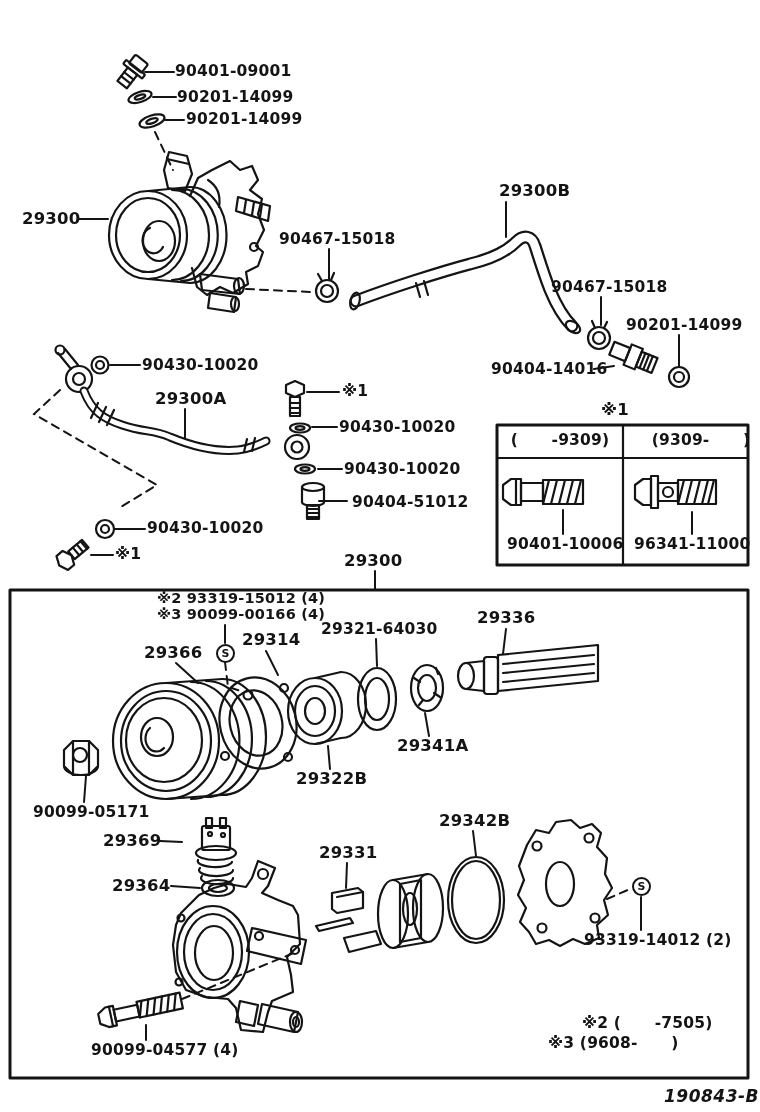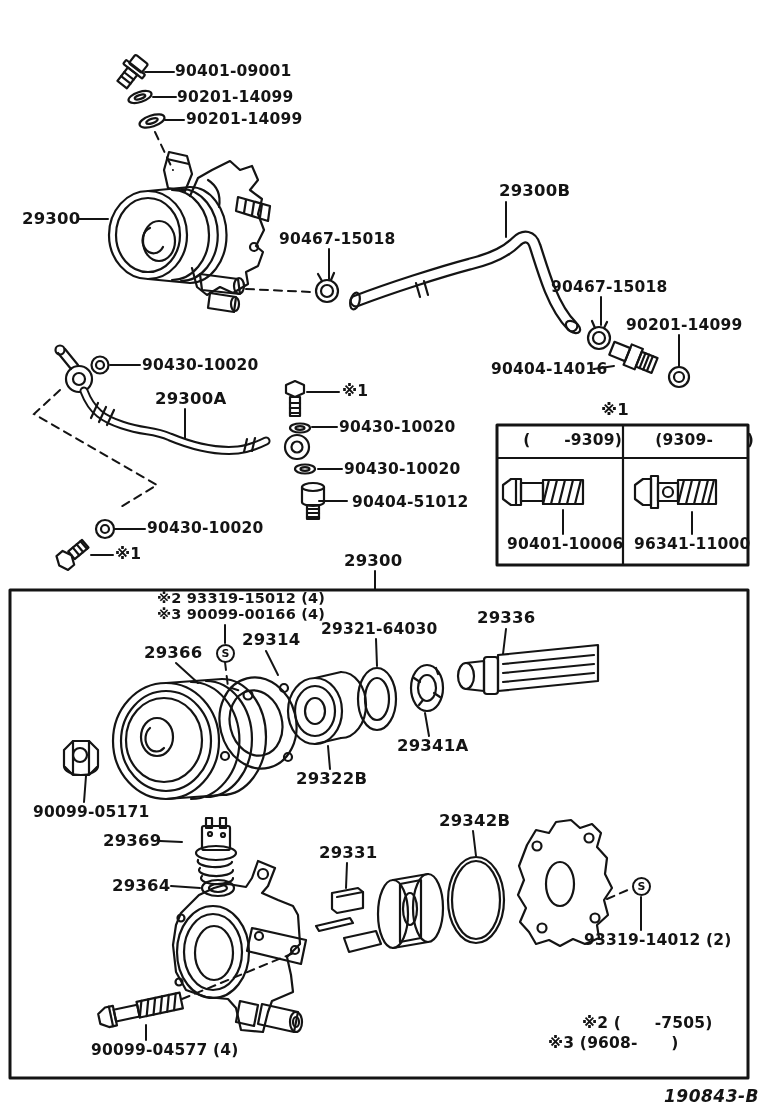--- a/index.html
+++ b/index.html
@@ -4,21 +4,21 @@
 <style>
   html,body{margin:0;padding:0;background:#fff;}
   .stage{position:relative;width:760px;height:1112px;background:#fff;overflow:hidden;
          font-family:"DejaVu Sans",sans-serif;color:#141414;}
   .stage svg{position:absolute;left:0;top:0;}
   .lbl{position:absolute;font-weight:bold;font-size:15.5px;line-height:1.1;
        letter-spacing:.2px;white-space:pre;color:#141414;}
   .lbl.big{font-size:16.5px;}
   .lbl.sm{font-size:14.5px;}
   .lbl.fig{font-size:17px;letter-spacing:.5px;font-style:italic;}
-  .lbl.ctr{text-align:right;}
+  .lbl.ctr{text-align:center;}
   .smark{position:absolute;width:15px;height:15px;border:2px solid #141414;border-radius:50%;
          font:bold 11px/15px "DejaVu Sans",sans-serif;text-align:center;color:#141414;background:#fff;}
   .ln{stroke:#141414;stroke-width:2;fill:none;stroke-linecap:round;stroke-linejoin:round;}
   .pt{stroke:#141414;stroke-width:2.2;fill:none;stroke-linecap:round;stroke-linejoin:round;}
   .dash{stroke:#141414;stroke-width:2;fill:none;stroke-dasharray:8 6;stroke-linecap:round;}
   .thick{stroke-width:3;}
   .tubeA{stroke:#141414;stroke-width:13;fill:none;stroke-linecap:round;}
   .tubeB{stroke:#fff;stroke-width:8.5;fill:none;stroke-linecap:round;}
   .pipeA{stroke:#141414;stroke-width:9;fill:none;stroke-linecap:round;}
   .pipeB{stroke:#fff;stroke-width:5;fill:none;stroke-linecap:round;}

